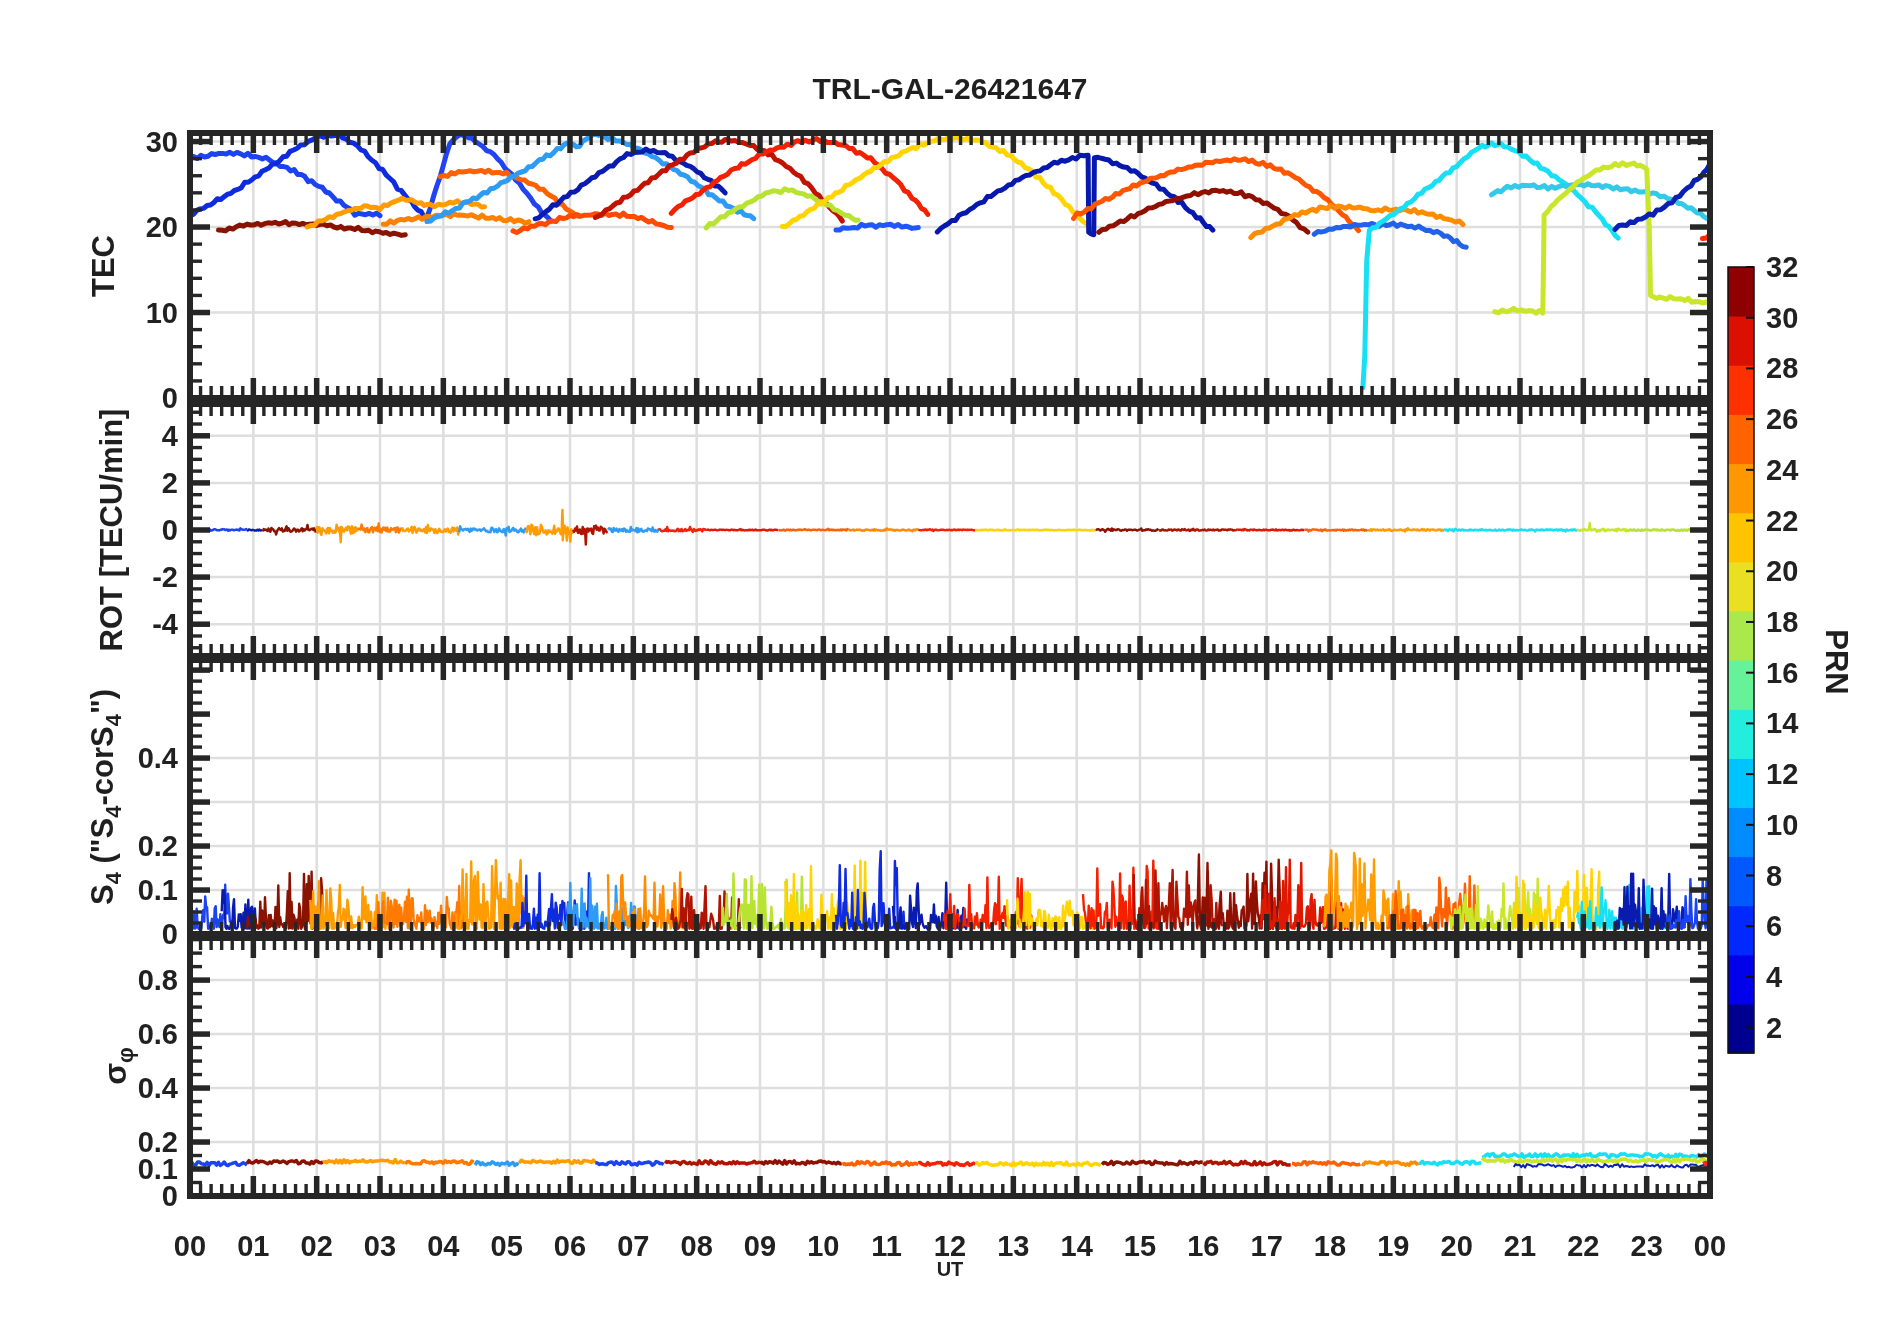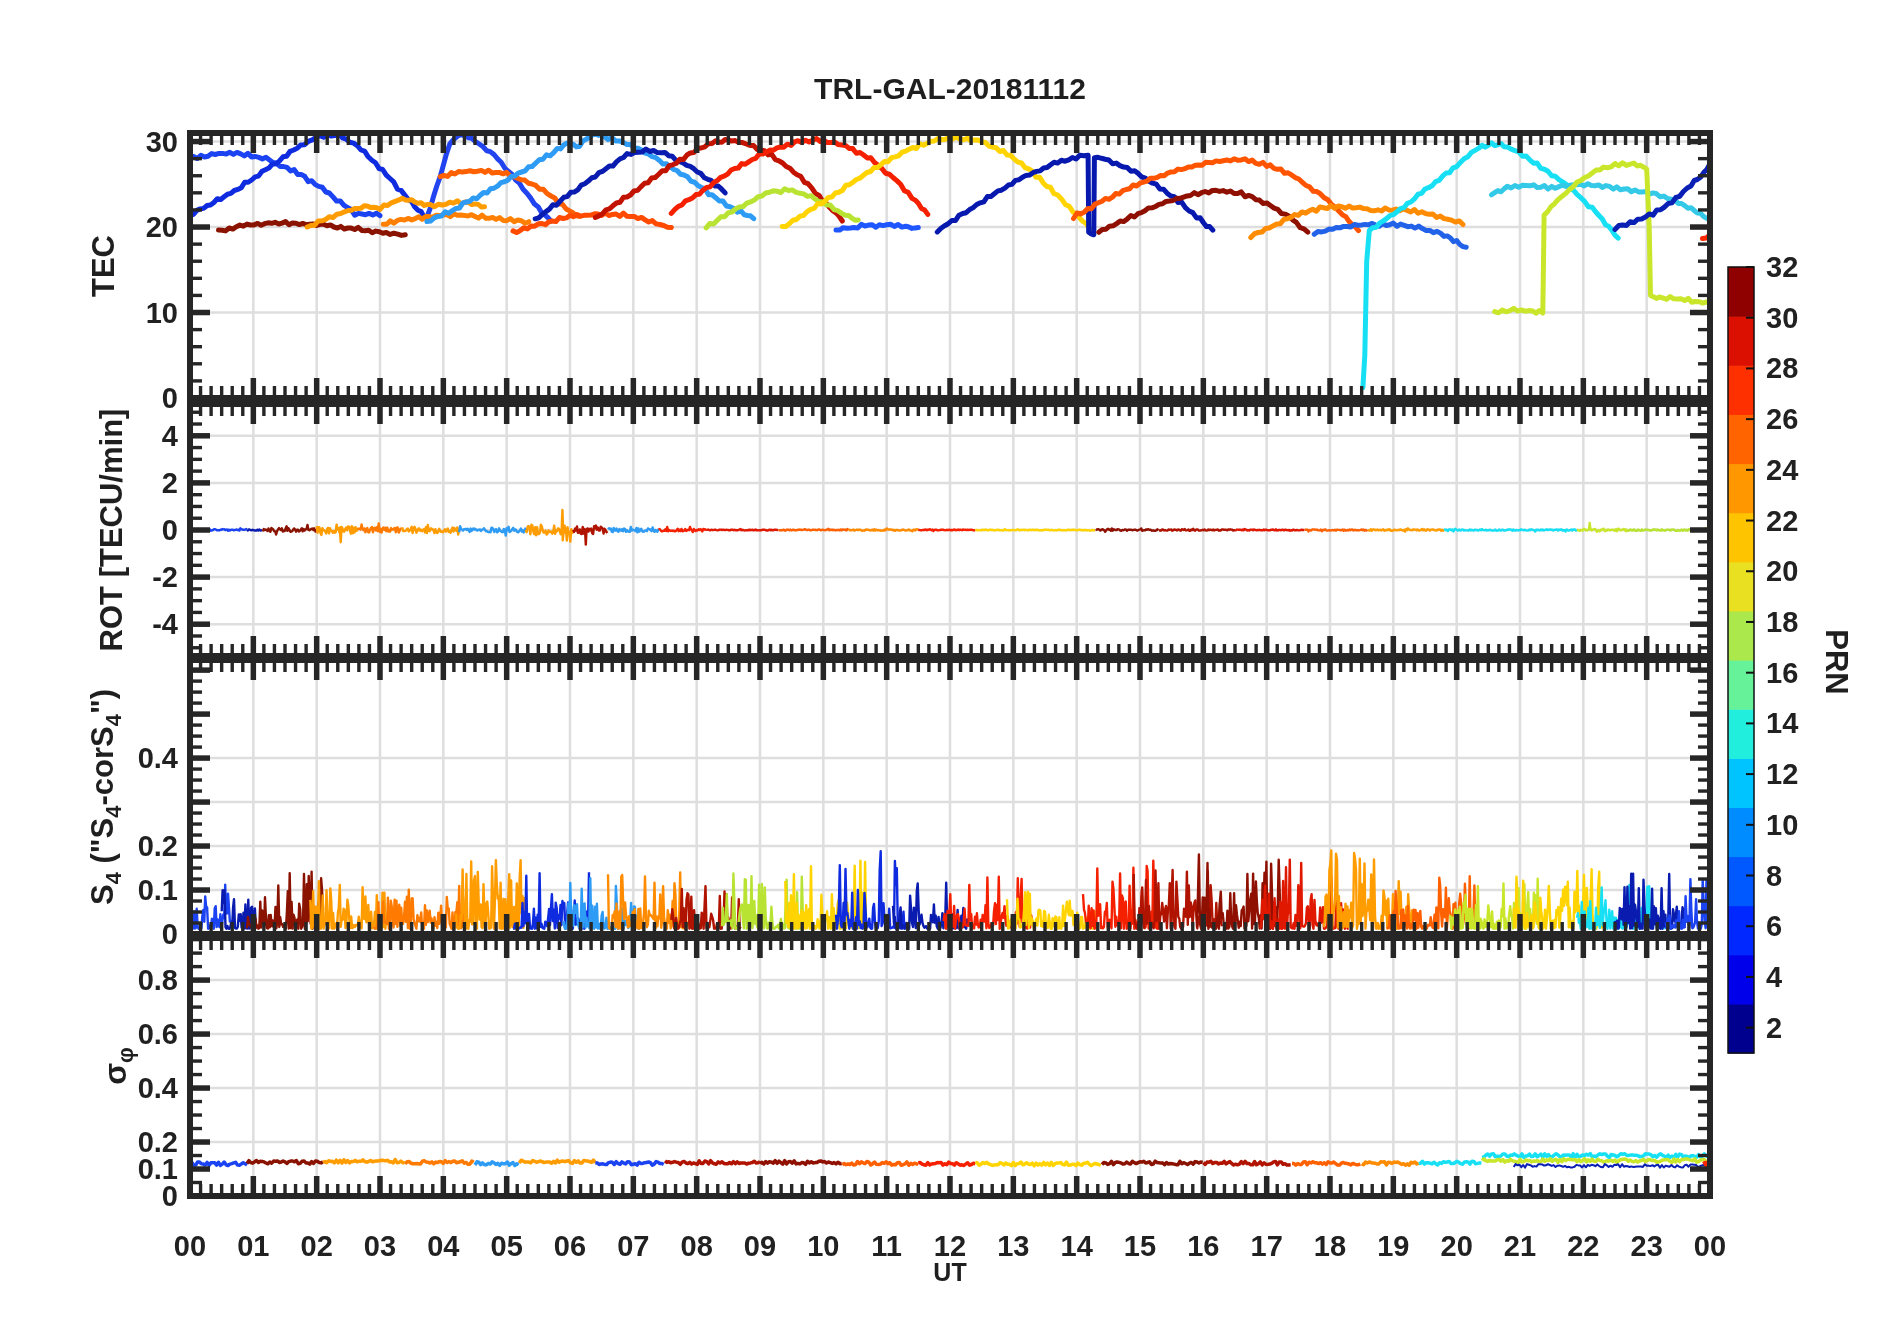--- a/index.html
+++ b/index.html
@@ -1,21 +1,21 @@
 <!DOCTYPE html>
 <html><head>
 <meta charset="utf-8">
 <style>
   html,body{margin:0;padding:0;background:#ffffff;width:1902px;height:1330px;overflow:hidden;
     font-family:"Liberation Sans", sans-serif;}
   #fig{position:relative;width:1902px;height:1330px;background:#fff;}
   #plot{position:absolute;left:0;top:0;}
   .lbl{position:absolute;font-weight:bold;color:#1f1f1f;white-space:nowrap;}
   #title{left:950px;top:72px;transform:translate(-50%,0);font-size:30px;}
-  #xlabel{left:950px;top:1258px;transform:translate(-50%,0);font-size:25px;}
+  #xlabel{left:950px;top:1258px;transform:translate(-50%,0);font-size:20px;}
   .ylabel{transform:translate(-50%,-50%) rotate(-90deg);font-size:31px;}
   #yl-tec{left:104px;top:266px;}
   #yl-rot{left:112px;top:530px;}
   #yl-s4{left:106px;top:797px;}
   #yl-sig{left:118px;top:1066px;font-size:32px;}
   #yl-sig sub, #yl-s4 sub{font-size:22px;}
   #prn{left:1836px;top:662px;transform:translate(-50%,-50%) rotate(90deg);font-size:31px;}
 </style>
 </head>
 <body>
@@ -1699,21 +1699,21 @@
         <text x="1766" y="429.1290322580645" text-anchor="start" fill="#212121" font-size="29" font-weight="bold" font-family="&quot;Liberation Sans&quot;, sans-serif">26</text>
         <line x1="1746" y1="368.41935483870964" x2="1754" y2="368.41935483870964" stroke="#111" stroke-width="2"></line>
         <text x="1766" y="378.41935483870964" text-anchor="start" fill="#212121" font-size="29" font-weight="bold" font-family="&quot;Liberation Sans&quot;, sans-serif">28</text>
         <line x1="1746" y1="317.7096774193549" x2="1754" y2="317.7096774193549" stroke="#111" stroke-width="2"></line>
         <text x="1766" y="327.7096774193549" text-anchor="start" fill="#212121" font-size="29" font-weight="bold" font-family="&quot;Liberation Sans&quot;, sans-serif">30</text>
         <line x1="1746" y1="267" x2="1754" y2="267" stroke="#111" stroke-width="2"></line>
         <text x="1766" y="277" text-anchor="start" fill="#212121" font-size="29" font-weight="bold" font-family="&quot;Liberation Sans&quot;, sans-serif">32</text>
       </g>
     </svg>
 
-  <div id="title" class="lbl">TRL-GAL-20181112</div>
+  <div id="title" class="lbl">TRL-GAL-26421647</div>
 
   <div id="yl-tec" class="lbl ylabel">TEC</div>
   <div id="yl-rot" class="lbl ylabel">ROT [TECU/min]</div>
   <div id="yl-s4" class="lbl ylabel"><span>S</span><sub>4</sub><span> ("S</span><sub>4</sub><span>-corS</span><sub>4</sub><span>")</span></div>
   <div id="yl-sig" class="lbl ylabel"><span>σ</span><sub>φ</sub></div>
 
   <div id="xlabel" class="lbl">UT</div>
   <div id="prn" class="lbl">PRN</div>
 </div>
 

